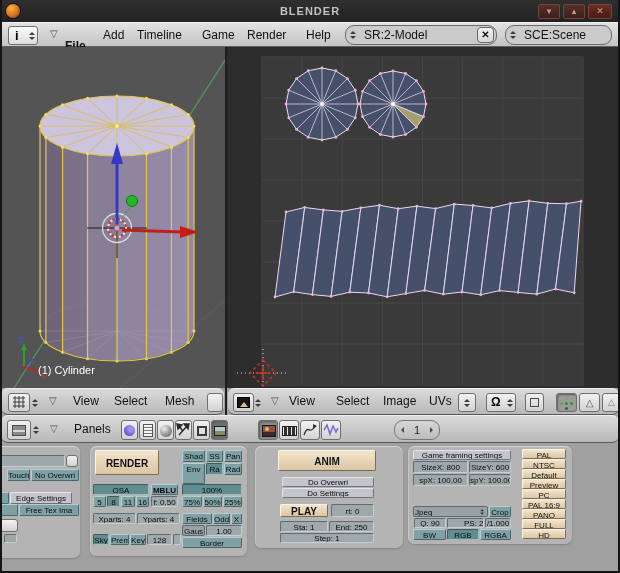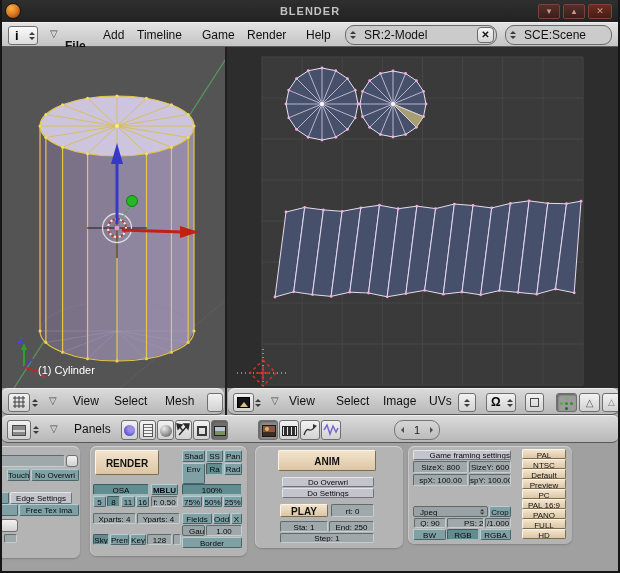--- a/index.html
+++ b/index.html
@@ -33,21 +33,21 @@
   .hbtn.pressed{background:#9b9b9b;box-shadow:inset 1px 1px 2px #5e5e5e;}
   
   .t{position:absolute;font-size:8px;line-height:11px;color:#0a0a0a;text-align:center;
      white-space:nowrap;overflow:hidden;}
   .teal{background:#7fa1a5;border-top:1px solid #b4cfd1;border-left:1px solid #b4cfd1;
         border-bottom:1px solid #49646a;border-right:1px solid #49646a;border-radius:2px;}
   .teal.on{background:#618c90;border-top:1px solid #3f5d60;border-left:1px solid #3f5d60;
         border-bottom:1px solid #9dbcbe;border-right:1px solid #9dbcbe;}
   .nfield{background:#9fa8aa;border-top:1px solid #5f6c6e;border-left:1px solid #5f6c6e;
         border-bottom:1px solid #c6cfd0;border-right:1px solid #c6cfd0;border-radius:2px;}
-  .menu-f{background:#99a3a5;border:1px solid #5c6a6c;border-radius:2px;text-align:left;padding-left:6px;}
+  .menu-f{background:#99a3a5;border:1px solid #5c6a6c;border-radius:2px;text-align:left;padding-left:1px;}
   .beige{background:linear-gradient(#f2e4cd,#dcc6a4);border-top:1px solid #fcf4e4;border-left:1px solid #fcf4e4;
         border-bottom:1px solid #7e6c50;border-right:1px solid #7e6c50;border-radius:2px;color:#111;}
   .lav{background:#c4c4cd;border-top:1px solid #e4e4ea;border-left:1px solid #e4e4ea;
         border-bottom:1px solid #70707c;border-right:1px solid #70707c;border-radius:2px;}
   .panel{background:#b4b4b4;border-radius:7px;box-shadow:inset 0 1px 0 #d2d2d2,inset 1px 0 0 #c6c6c6,0 1px 2px #808080;}
   .arr-l,.arr-r{position:absolute;top:50%;margin-top:-3px;width:0;height:0;border:3px solid transparent;}
   .arr-l{left:3px;border-right-color:#4d4d4d;}
   .arr-r{right:3px;border-left-color:#4d4d4d;}
   .bigbtn{font-weight:bold;font-size:10px;}
   #framefield{border-radius:9px;background:linear-gradient(#d6d6d6,#bcbcbc);border:1px solid #777;
@@ -526,21 +526,21 @@
       <div class="t lav" style="left:27px;top:31px;width:92px;height:10px;font-size:8px;line-height:10px;">Do Overwri</div>
       <div class="t lav" style="left:27px;top:42px;width:92px;height:10px;font-size:8px;line-height:10px;">Do Settings</div>
       <div class="t beige bigbtn" style="left:25px;top:58px;width:48px;height:13px;line-height:13px;">PLAY</div>
       <div class="t nfield" style="left:76px;top:58px;width:43px;height:13px;line-height:13px;">rt: 0</div>
       <div class="t nfield" style="left:25px;top:75px;width:48px;height:11px;">Sta: 1</div>
       <div class="t nfield" style="left:74px;top:75px;width:45px;height:11px;">End: 250</div>
       <div class="t nfield" style="left:25px;top:87px;width:94px;height:10px;font-size:8px;line-height:10px;">Step: 1</div>
     </div>
 
     <div class="abs panel" style="left:408px;top:3px;width:164px;height:98px;">
-      <div class="t lav" style="left:5px;top:4px;width:98px;height:10px;font-size:8px;line-height:10px;text-align:right;">Game framing settings</div>
+      <div class="t lav" style="left:5px;top:4px;width:98px;height:10px;font-size:8px;line-height:10px;">Game framing settings</div>
       <div class="t nfield" style="left:5px;top:15px;width:55px;height:12px;line-height:12px;">SizeX: 800</div>
       <div class="t nfield" style="left:61px;top:15px;width:42px;height:12px;line-height:12px;">SizeY: 600</div>
       <div class="t nfield" style="left:5px;top:28px;width:55px;height:12px;line-height:12px;">spX: 100.00</div>
       <div class="t nfield" style="left:61px;top:28px;width:42px;height:12px;line-height:12px;">spY: 100.00</div>
       <div class="t menu-f" style="left:5px;top:60px;width:75px;height:11px;">Jpeg</div>
       <span class="stp" style="position:absolute;left:70px;top:60px;height:11px;transform:scale(0.7);"></span>
       <div class="t teal" style="left:81px;top:60px;width:22px;height:11px;">Crop</div>
       <div class="t nfield" style="left:6px;top:72px;width:32px;height:10px;font-size:8px;line-height:10px;">Q: 90</div>
       <div class="t nfield" style="left:39px;top:72px;width:37px;height:10px;font-size:8px;line-height:10px;padding-left:16px;">PS: 25</div>
       <div class="t nfield" style="left:77px;top:72px;width:26px;height:10px;font-size:8px;line-height:10px;">/1.000</div>

